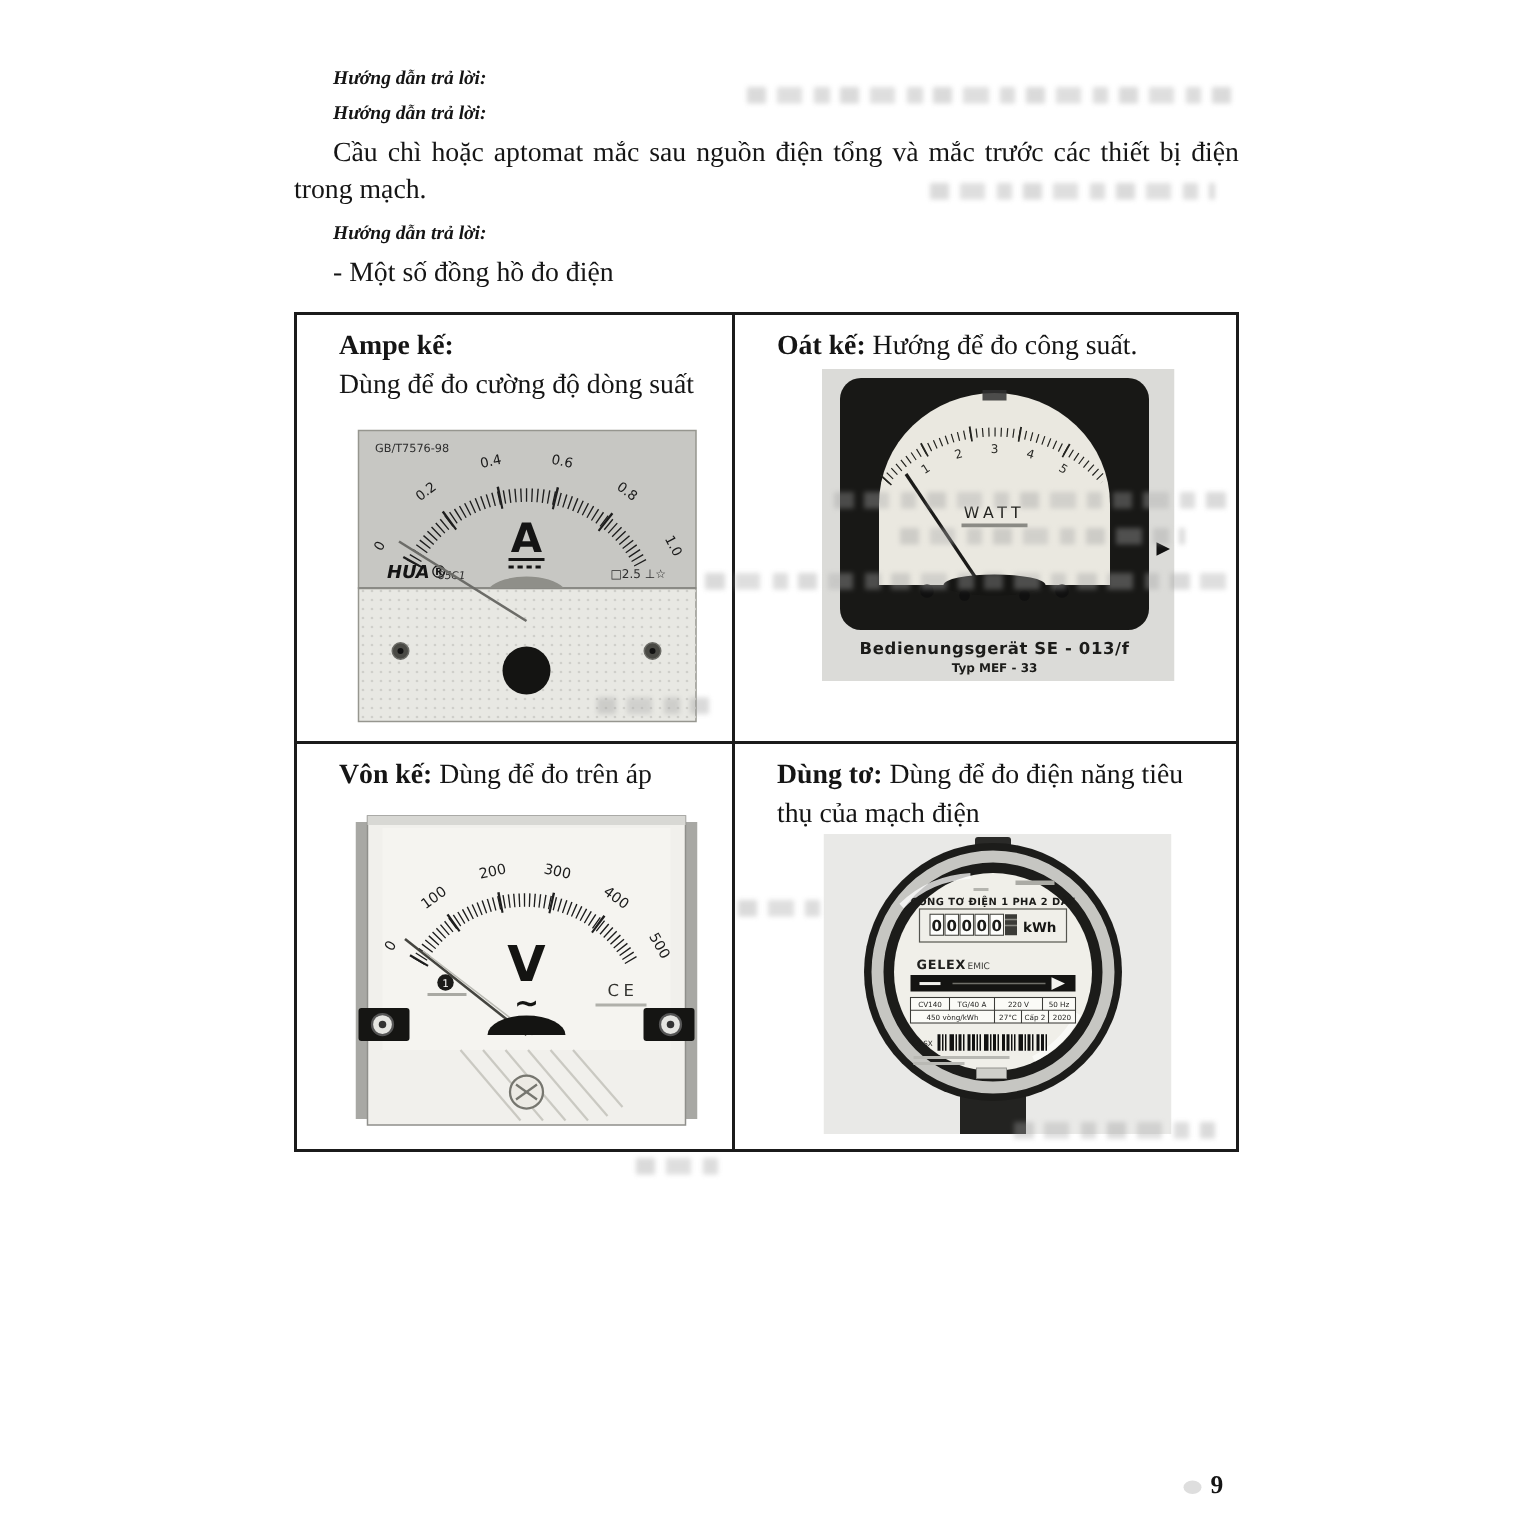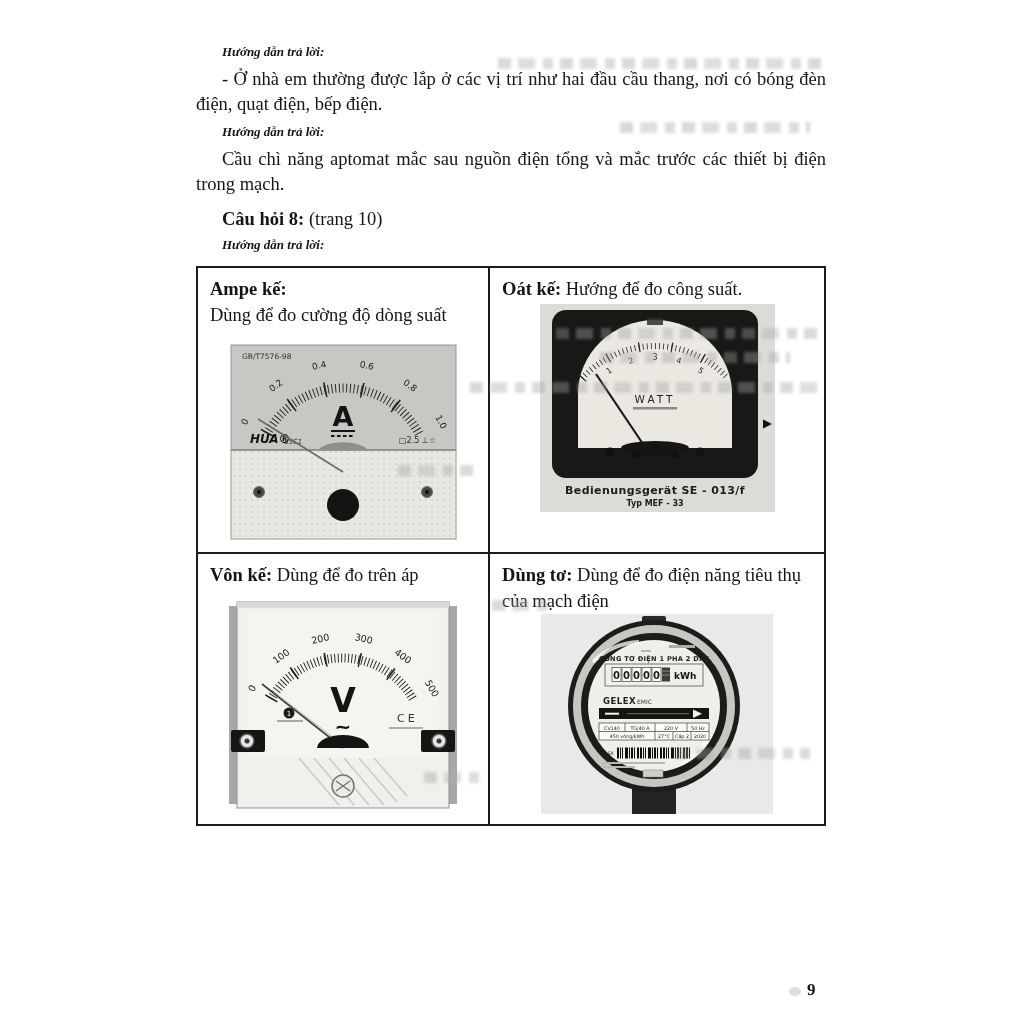--- a/index.html
+++ b/index.html
@@ -7,21 +7,21 @@
     width:1024px;height:1024px;position:relative;overflow:hidden;
     background:#ffffff;color:#151515;
     font-family:"Liberation Serif","DejaVu Serif",serif;
   }
   .content{position:absolute;left:196px;top:44px;width:630px;}
   .qa-heading{font-size:18.5px;font-weight:bold;margin:12px 0 7px 26px;}
   .qa-heading .note{font-weight:normal;}
   .qa-guide{font-size:13px;font-weight:bold;font-style:italic;margin:0 0 7px 26px;}
   .body-para{font-size:18.5px;line-height:25px;text-align:justify;text-indent:26px;margin:0 0 7px 0;}
   .meter-table{border-collapse:collapse;width:100%;margin-top:13px;background:#fff;position:relative;z-index:2;}
-  .meter-table td{border:2px solid #1b1b1b;vertical-align:top;padding:8px 12px 10px 12px;font-size:18.5px;line-height:26px;}
+  .meter-table td{border:2px solid #1b1b1b;vertical-align:top;padding:8px 12px 10px 28px;font-size:18.5px;line-height:26px;}
   .meter-table td.c1{width:46.5%;}
   .cell-title{font-weight:bold;}
   .photo-wrap{display:flex;justify-content:center;}
   .photo-wrap.m1{margin-top:14px;}
   .photo-wrap.m2{margin-top:2px;}
   .photo-wrap.m3{margin-top:12px;}
   .photo-wrap.m4{margin-top:0;}
   svg text{font-family:"DejaVu Sans","Liberation Sans",sans-serif;}
   .page-num{position:absolute;left:807px;top:980px;font-size:17px;font-weight:bold;}
   .pagenum-smudge{position:absolute;left:789px;top:987px;width:12px;height:9px;background:#dedede;border-radius:50%;}
@@ -37,27 +37,26 @@
 <div class="bleed" style="left:600px;top:352px;width:190px;"></div>
 <div class="bleed" style="left:470px;top:382px;width:350px;"></div>
 <div class="bleed" style="left:398px;top:465px;width:80px;"></div>
 <div class="bleed" style="left:492px;top:600px;width:55px;"></div>
 <div class="bleed" style="left:676px;top:748px;width:134px;"></div>
 <div class="bleed" style="left:424px;top:772px;width:58px;"></div>
 
 <div class="content">
 
   <div class="qa-guide">Hướng dẫn trả lời:</div>
-  <p class="body-para">- Ở nhà em thường được lắp ở các vị trí như hai đầu cầu thang, nơi có bóng đèn điện, quạt điện, bếp điện.</p>
 
   <div class="qa-guide">Hướng dẫn trả lời:</div>
-  <p class="body-para">Cầu chì năng aptomat mắc sau nguồn điện tổng và mắc trước các thiết bị điện trong mạch.</p>
-
-  <div class="qa-heading"><b>Câu hỏi 8:</b> <span class="note">(trang 10)</span></div>
+  <p class="body-para">Cầu chì hoặc aptomat mắc sau nguồn điện tổng và mắc trước các thiết bị điện trong mạch.</p>
+
   <div class="qa-guide">Hướng dẫn trả lời:</div>
+  <p class="body-para">- Một số đồng hồ đo điện</p>
 
   <table class="meter-table">
     <tbody>
         <tr>
 
       <td class="c1">
         <div class="cell-title">Ampe kế:</div>
         <div>Dùng để đo cường độ dòng suất</div>
         <div class="photo-wrap m1">
           <svg width="235" height="200" viewBox="0 0 235 200">

